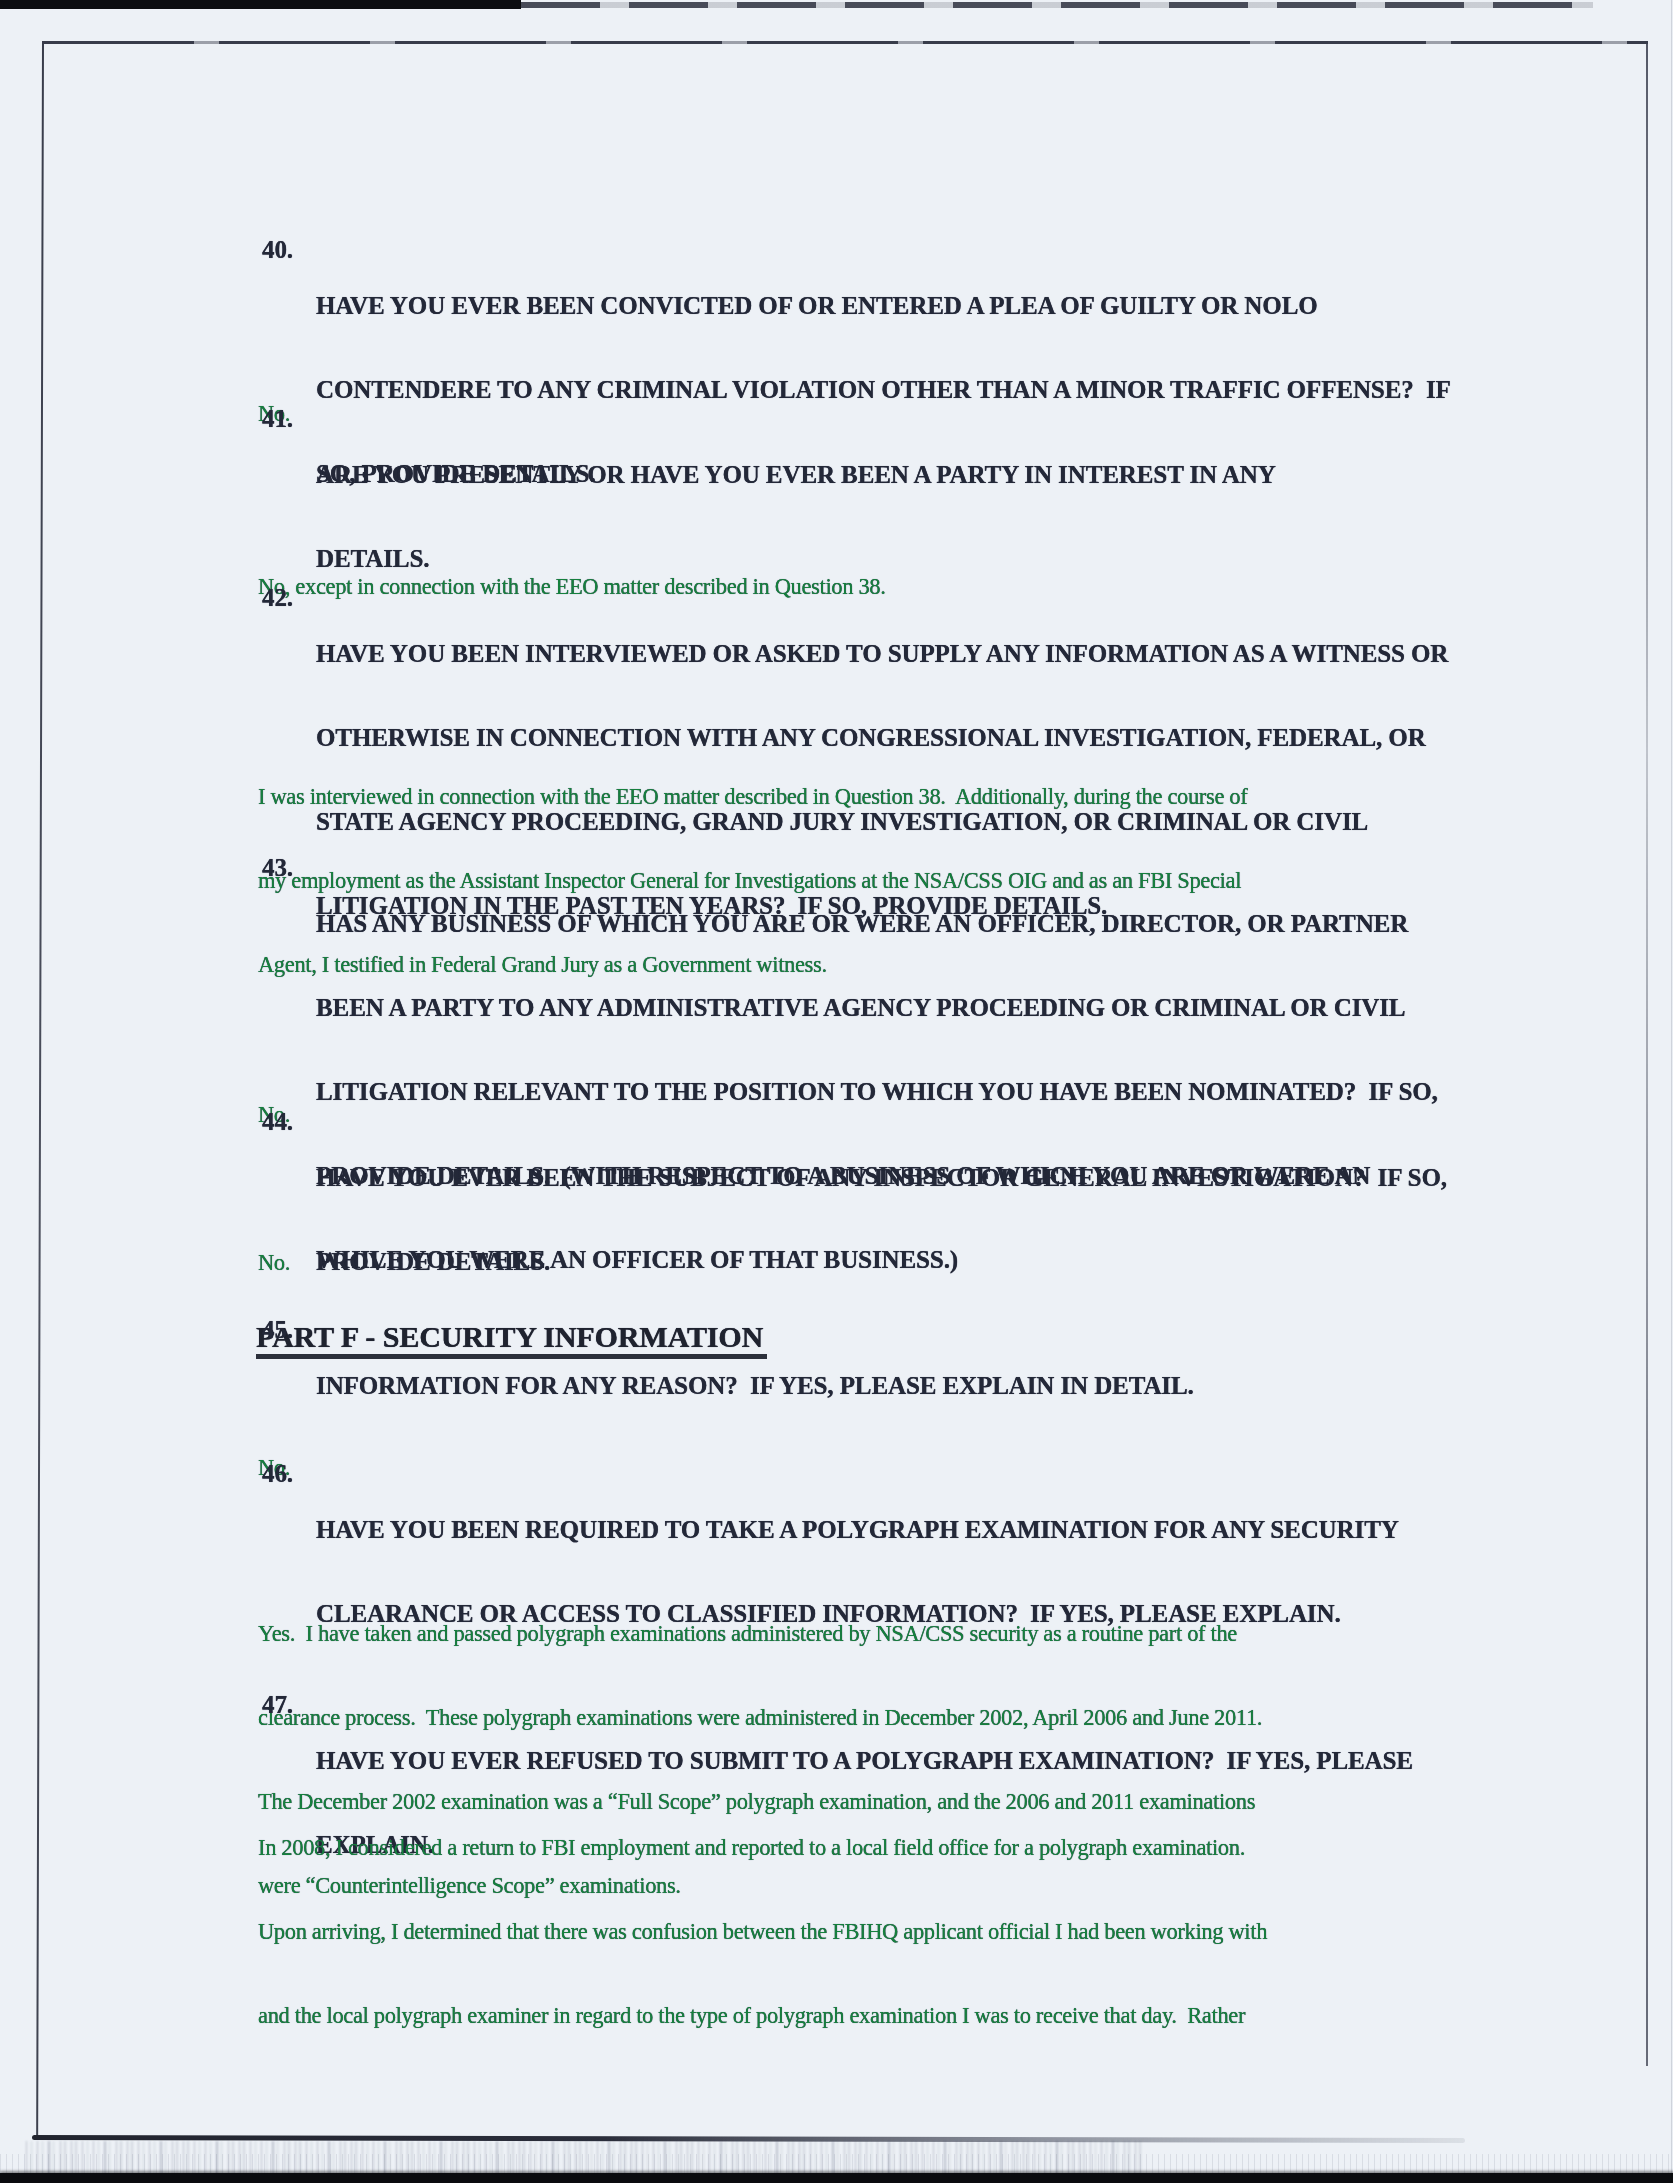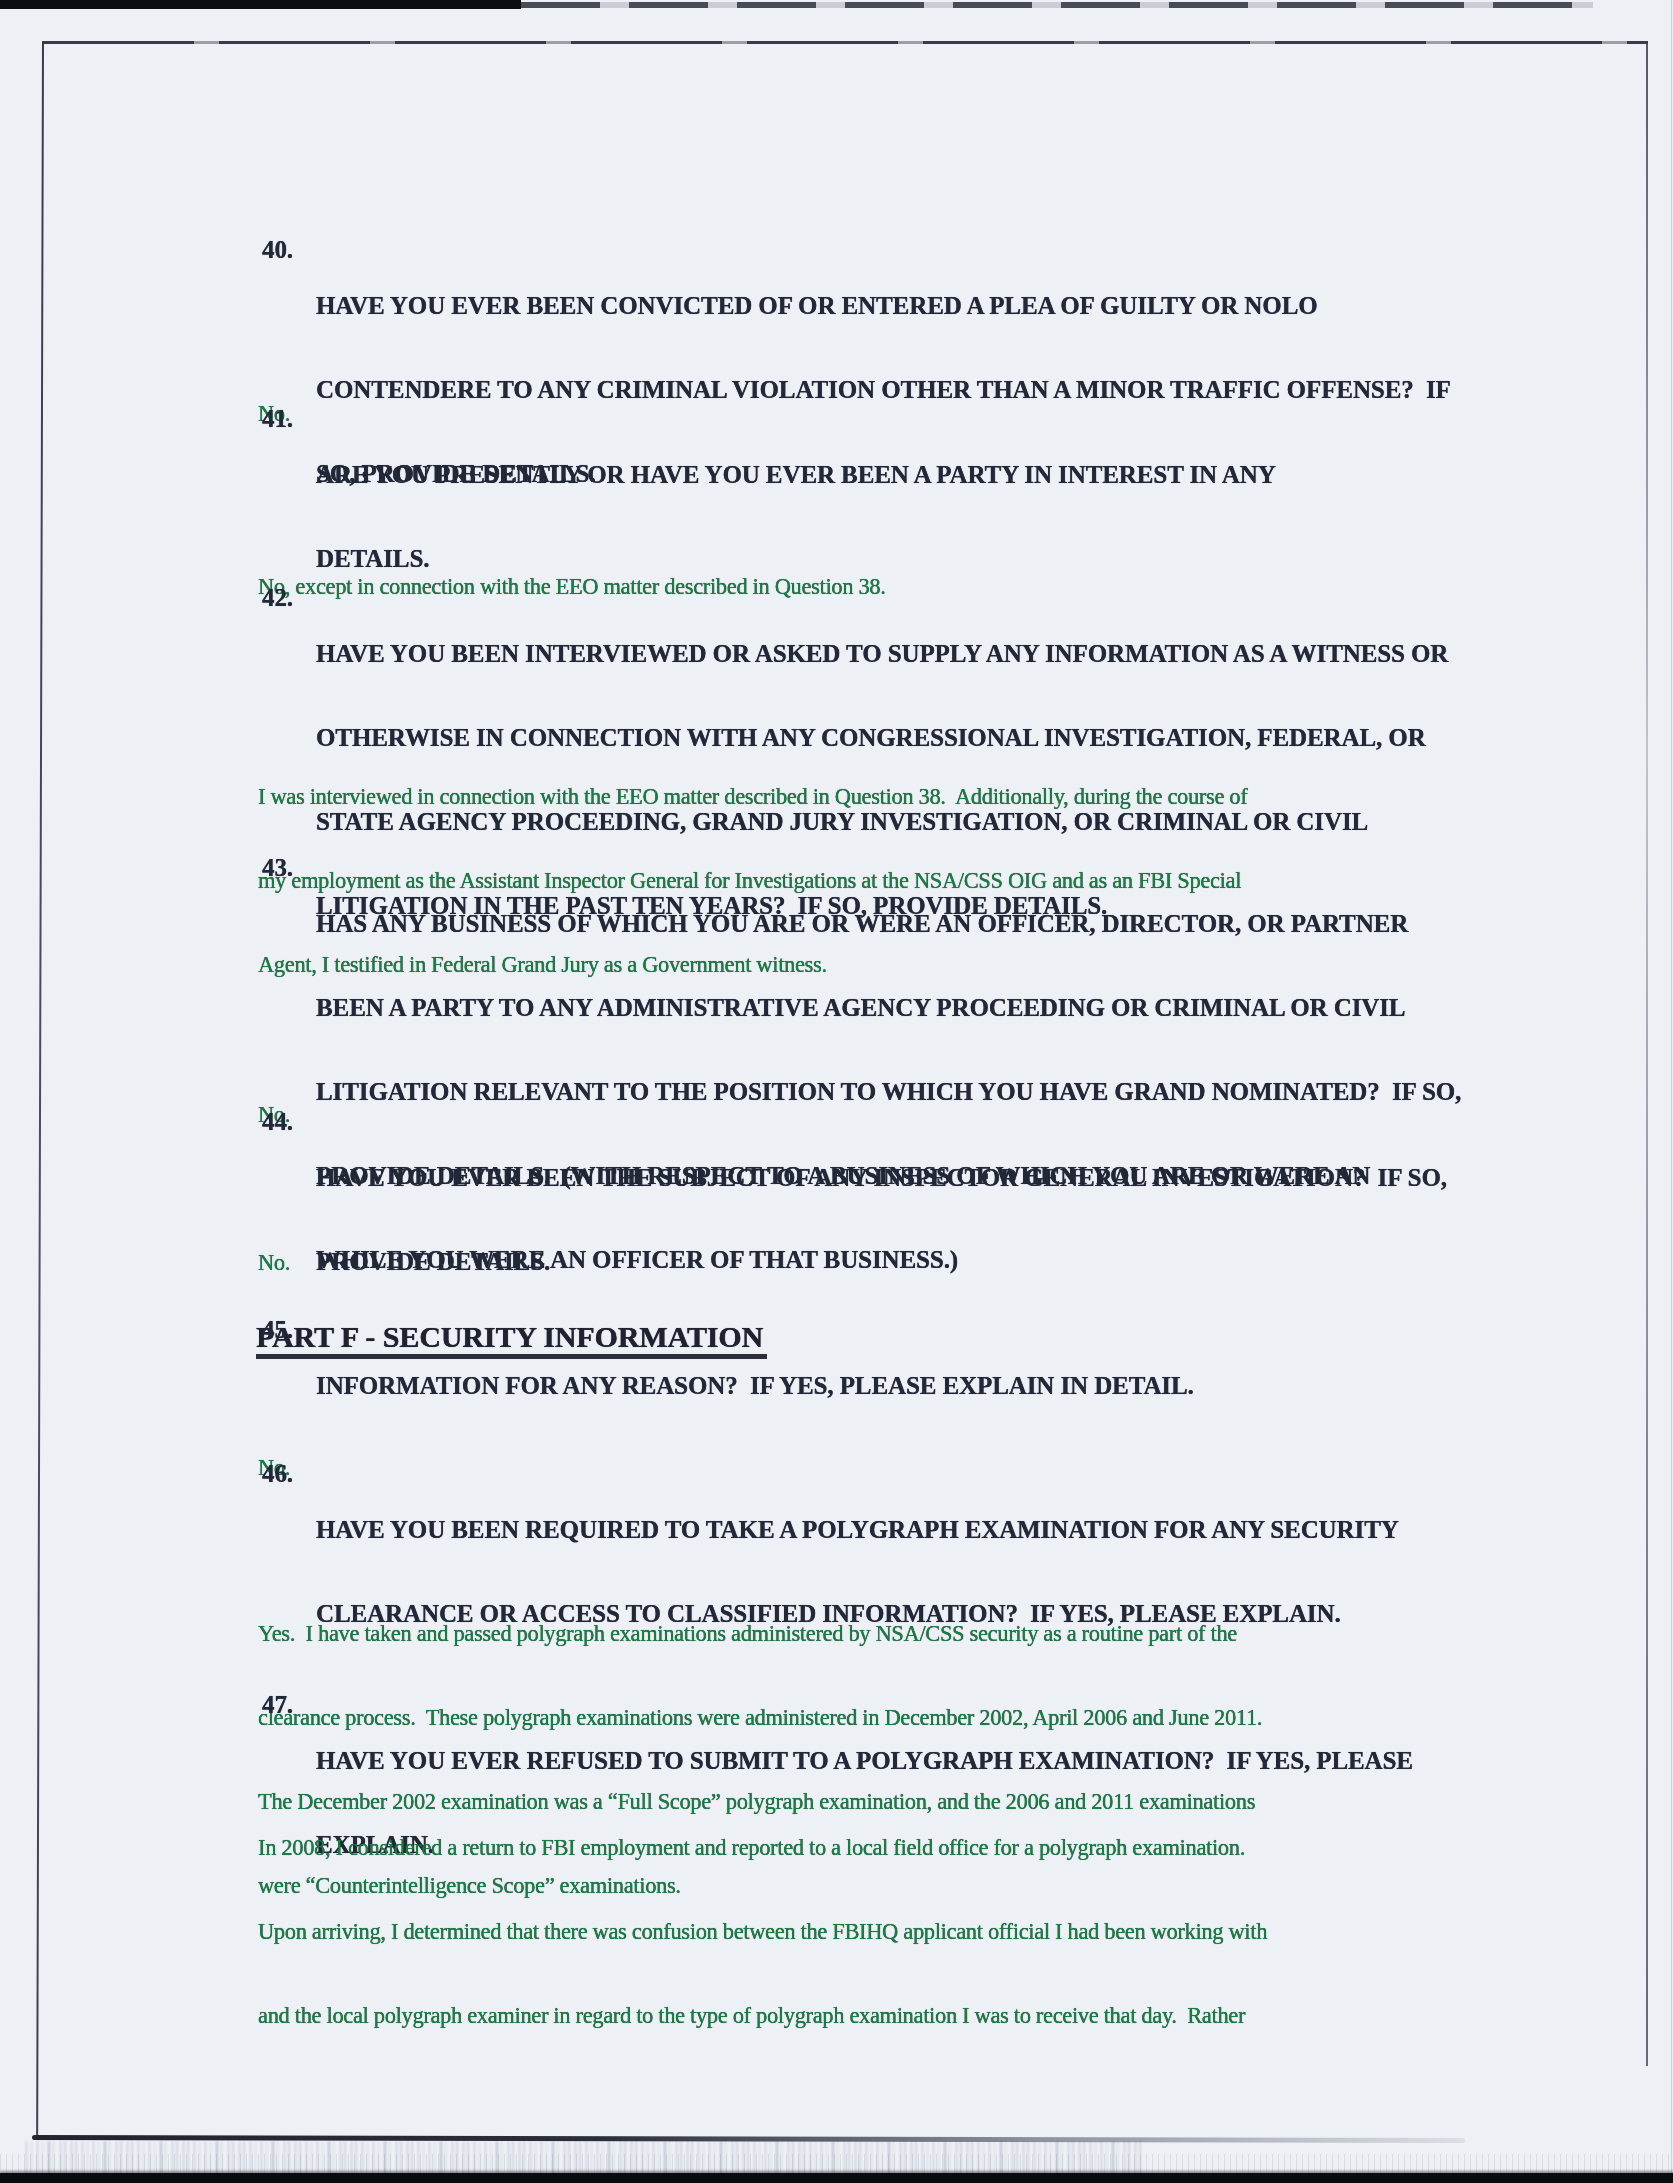--- a/index.html
+++ b/index.html
@@ -152,21 +152,21 @@
     <span class="ln">I was interviewed in connection with the EEO matter described in Question 38.  Additionally, during the course of</span>
     <span class="ln">my employment as the Assistant Inspector General for Investigations at the NSA/CSS OIG and as an FBI Special</span>
     <span class="ln">Agent, I testified in Federal Grand Jury as a Government witness.</span>
   </div>
 
   <div class="q" style="top:854px">
     <span class="num">43.</span>
     <span>
       <span class="ln">HAS ANY BUSINESS OF WHICH YOU ARE OR WERE AN OFFICER, DIRECTOR, OR PARTNER</span>
       <span class="ln">BEEN A PARTY TO ANY ADMINISTRATIVE AGENCY PROCEEDING OR CRIMINAL OR CIVIL</span>
-      <span class="ln">LITIGATION RELEVANT TO THE POSITION TO WHICH YOU HAVE GRAND NOMINATED?  IF SO,</span>
+      <span class="ln">LITIGATION RELEVANT TO THE POSITION TO WHICH YOU HAVE BEEN NOMINATED?  IF SO,</span>
       <span class="ln">PROVIDE DETAILS.  (WITH RESPECT TO A BUSINESS OF WHICH YOU ARE OR WERE AN</span>
       <span class="ln">WHILE YOU WERE AN OFFICER OF THAT BUSINESS.)</span>
     </span>
   </div>
   <div class="a" style="top:1045px">
     <span class="ln">No.</span>
   </div>
 
   <div class="q" style="top:1108px">
     <span class="num">44.</span>

